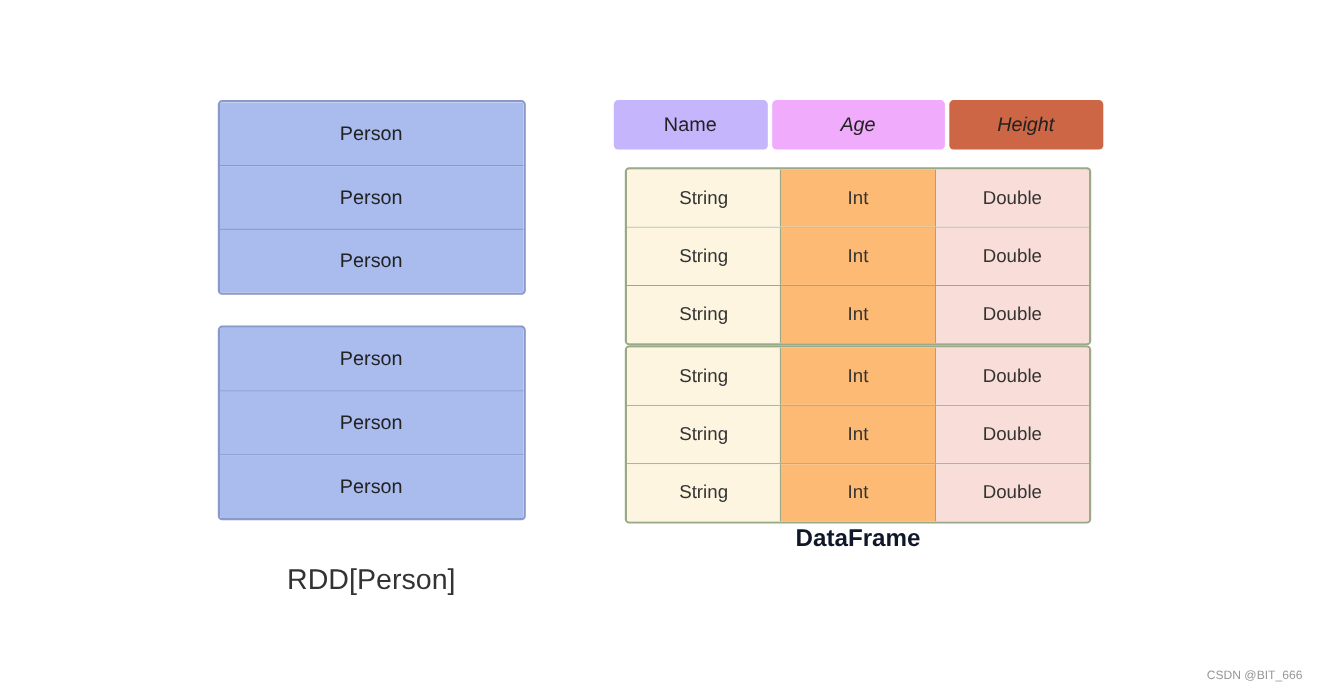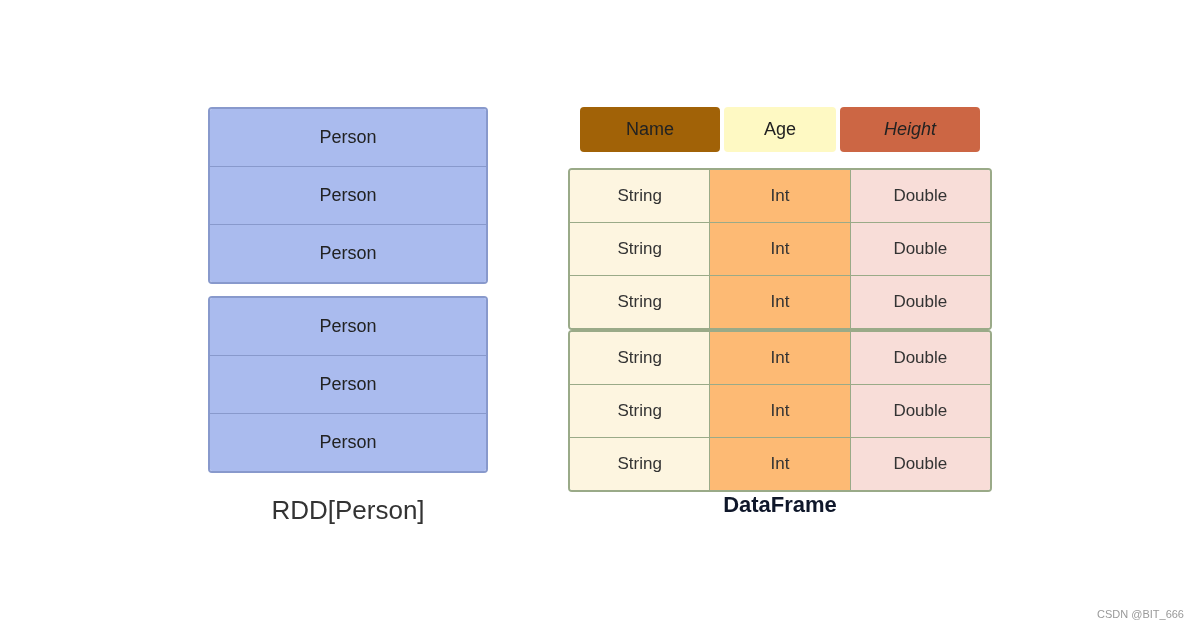--- a/index.html
+++ b/index.html
@@ -21,21 +21,21 @@
       gap: 80px;
       padding: 20px;
       width: 100%;
     }
 
     
     .rdd-section {
       display: flex;
       flex-direction: column;
       align-items: center;
-      gap: 12px;
+      gap: 28px;
     }
 
     .rdd-label {
       font-size: 26px;
       color: #333;
       margin-top: 10px;
     }
 
     .rdd-block {
       border: 2px solid #8899cc;
@@ -80,29 +80,30 @@
     .df-header-cell {
       padding: 12px 0;
       text-align: center;
       font-size: 18px;
       color: #222;
       font-weight: normal;
       border-radius: 4px;
     }
 
     .df-header-cell.name-col {
-      background: #a16207;
+      background: #c4b5fd;
       width: 140px;
       margin-right: 4px;
     }
 
     .df-header-cell.age-col {
-      background: #fef9c3;
-      width: 112px;
+      background: #f0abfc;
+      width: 157px;
       margin-right: 4px;
+      font-style: italic;
     }
 
     .df-header-cell.height-col {
       background: #cc6644;
       width: 140px;
       font-style: italic;
     }
 
     
     .df-tables {

